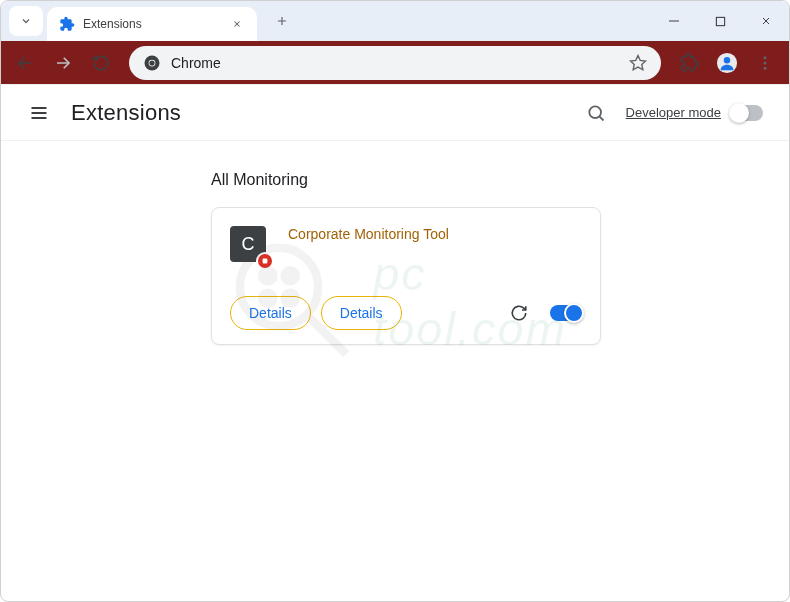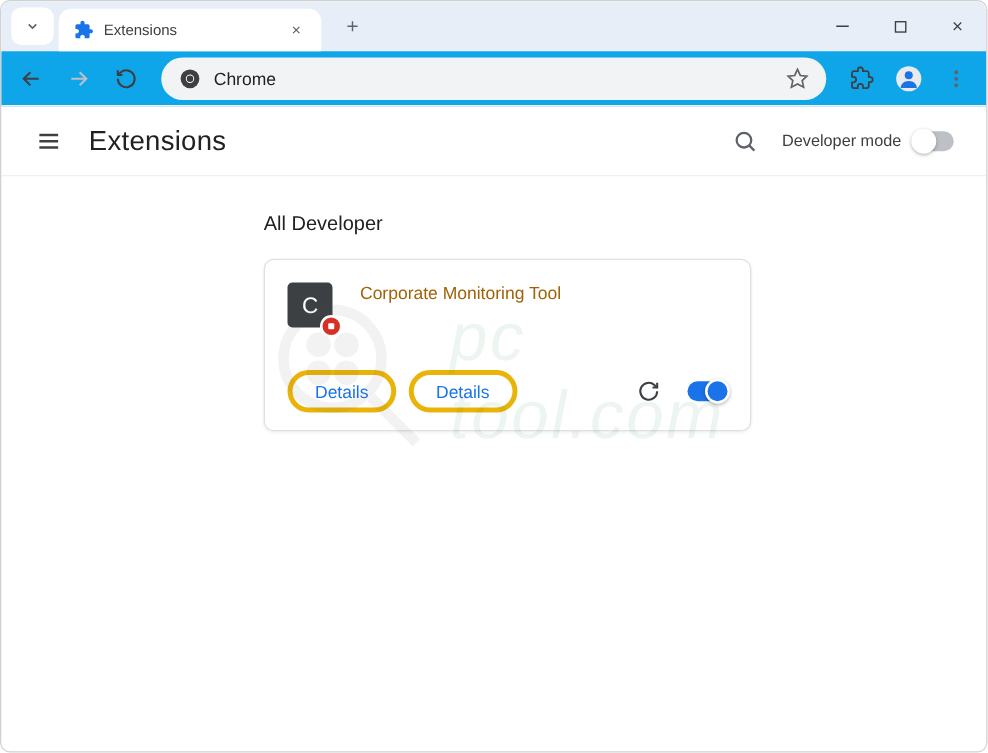--- a/index.html
+++ b/index.html
@@ -10,61 +10,61 @@
     .titlebar-chevron { width: 34px; height: 30px; margin: 5px 4px 5px 8px; background: #fff; border-radius: 8px; display: flex; align-items: center; justify-content: center; cursor: pointer; }
     .tab { height: 34px; margin-top: 6px; background: #fff; border-radius: 10px 10px 0 0; display: flex; align-items: center; padding: 0 12px; min-width: 210px; position: relative; }
     .tab-icon { width: 16px; height: 16px; color: #1a73e8; margin-right: 8px; }
     .tab-title { font-size: 12px; color: #3c4043; flex: 1; }
     .tab-close { width: 16px; height: 16px; display: flex; align-items: center; justify-content: center; color: #5f6368; cursor: pointer; }
     .newtab { width: 30px; height: 30px; margin-left: 10px; display: flex; align-items: center; justify-content: center; color: #5f6368; cursor: pointer; }
     .win-controls { margin-left: auto; display: flex; }
     .win-btn { width: 46px; height: 40px; display: flex; align-items: center; justify-content: center; color: #3c4043; cursor: pointer; }
 
     
-    .toolbar { height: 44px; background: #0ea5e9; display: flex; align-items: center; padding: 0 8px; gap: 6px; border-bottom: 1px solid #f0f0f0; }
+    .toolbar { height: 44px; background: #7f1d1d; display: flex; align-items: center; padding: 0 8px; gap: 6px; border-bottom: 1px solid #f0f0f0; }
     .nav-btn { width: 32px; height: 32px; display: flex; align-items: center; justify-content: center; color: #5f6368; cursor: pointer; border-radius: 16px; }
     .nav-btn.disabled { color: #bdc1c6; }
     .omnibox { flex: 1; height: 34px; background: #f1f3f4; border-radius: 17px; display: flex; align-items: center; padding: 0 14px; margin: 0 6px; }
     .omnibox-icon { width: 18px; height: 18px; margin-right: 10px; }
     .omnibox-prefix { font-size: 14px; color: #202124; font-weight: 500; }
     .omnibox-text { font-size: 14px; color: #5f6368; }
     .omnibox-star { margin-left: auto; color: #5f6368; }
     .tb-icon { width: 32px; height: 32px; display: flex; align-items: center; justify-content: center; color: #3c4043; cursor: pointer; border-radius: 16px; }
     .profile-btn svg { border-radius: 50%; }
 
     
     .page-header { height: 56px; display: flex; align-items: center; padding: 0 20px; border-bottom: 1px solid #f0f0f0; }
     .menu-btn { width: 36px; height: 36px; display: flex; align-items: center; justify-content: center; color: #3c4043; cursor: pointer; margin-right: 14px; }
     .page-title { font-size: 22px; font-weight: 500; color: #202124; letter-spacing: 0.25px; }
     .header-spacer { flex: 1; }
     .search-btn { width: 36px; height: 36px; display: flex; align-items: center; justify-content: center; color: #5f6368; cursor: pointer; margin-right: 12px; }
-    .dev-mode-label { font-size: 13px; color: #3c4043; margin-right: 10px; }
+    .dev-mode-label { font-size: 13px; color: #3c4043; margin-right: 10px; text-decoration: underline; }
     .dev-toggle { width: 32px; height: 16px; background: #bdc1c6; border-radius: 8px; position: relative; cursor: pointer; margin-right: 6px; }
     .dev-toggle::after { content: ''; position: absolute; left: -2px; top: -2px; width: 20px; height: 20px; background: #fff; border-radius: 50%; box-shadow: 0 1px 3px rgba(0,0,0,0.3); }
 
     
     .content { padding: 30px 0 0 210px; }
     .section-title { font-size: 16px; color: #202124; margin-bottom: 18px; font-weight: 400; }
     .ext-card { width: 390px; background: #fff; border: 1px solid #e0e0e0; border-radius: 8px; box-shadow: 0 1px 2px rgba(0,0,0,0.05); padding: 18px 18px 14px 18px; }
     .ext-body { display: flex; margin-bottom: 30px; }
     .ext-icon-wrap { position: relative; width: 40px; height: 40px; margin-right: 18px; flex-shrink: 0; }
     .ext-icon { width: 36px; height: 36px; background: #3c4043; border-radius: 4px; display: flex; align-items: center; justify-content: center; color: #fff; font-size: 18px; }
     .ext-badge { position: absolute; bottom: -4px; right: -4px; width: 18px; height: 18px; background: #d93025; border-radius: 50%; border: 2px solid #fff; display: flex; align-items: center; justify-content: center; }
     .ext-name { font-size: 14px; color: #a16207; margin-bottom: 4px; }
     .ext-desc { font-size: 13px; color: #5f6368; line-height: 1.4; }
     .ext-footer { display: flex; align-items: center; gap: 10px; }
-    .pill-btn { height: 34px; padding: 0 18px; border: 4px solid #eab308; background: #fff; border-radius: 17px; color: #1a73e8; font-size: 14px; cursor: pointer; display: flex; align-items: center; }
+    .pill-btn { height: 34px; padding: 0 18px; border: 1px solid #eab308; background: #fff; border-radius: 17px; color: #1a73e8; font-size: 14px; cursor: pointer; display: flex; align-items: center; }
     .ext-footer-spacer { flex: 1; }
     .reload-btn { width: 30px; height: 30px; display: flex; align-items: center; justify-content: center; color: #5f6368; cursor: pointer; }
     .ext-toggle { width: 32px; height: 16px; background: #1a73e8; border-radius: 8px; position: relative; cursor: pointer; margin-left: 6px; }
     .ext-toggle::after { content: ''; position: absolute; right: -2px; top: -2px; width: 20px; height: 20px; background: #1a73e8; border-radius: 50%; box-shadow: 0 1px 3px rgba(0,0,0,0.3); border: 2px solid #fff; box-sizing: border-box; }
 
     
     .wm { position: absolute; inset: 0; display: flex; align-items: center; justify-content: center; pointer-events: none; opacity: 0.07; }
-    .wm-text { font-size: 54px; font-weight: 400; font-style: italic; color: #15803d; letter-spacing: 2px; }
+    .wm-text { font-size: 47px; font-weight: 400; font-style: italic; color: #15803d; letter-spacing: 2px; }
     .wm svg { margin-right: 10px; }
   </style>
 </head>
 <body>
 
 <div class="titlebar">
   <div class="titlebar-chevron">
     <svg width="12" height="12" viewBox="0 0 24 24" fill="none" stroke="#5f6368" stroke-width="2.5">
         <polyline points="6 9 12 15 18 9"></polyline>
       </svg>
@@ -173,21 +173,21 @@
     <svg width="20" height="20" viewBox="0 0 24 24" fill="none" stroke="#5f6368" stroke-width="2.2">
         <circle cx="11" cy="11" r="7"></circle>
         <line x1="21" y1="21" x2="16" y2="16"></line>
       </svg>
   </div>
   <span class="dev-mode-label">Developer mode</span>
   <div class="dev-toggle"></div>
 </div>
 
 <div class="content">
-  <div class="section-title">All Developer</div>
+  <div class="section-title">All Monitoring</div>
   <div class="ext-card">
     <div class="ext-body">
       <div class="ext-icon-wrap">
         <div class="ext-icon">C</div>
         <div class="ext-badge">
           <svg width="8" height="8" viewBox="0 0 10 10">
               <rect x="2" y="2" width="6" height="6" rx="1" fill="#fff"></rect>
             </svg>
         </div>
       </div>

